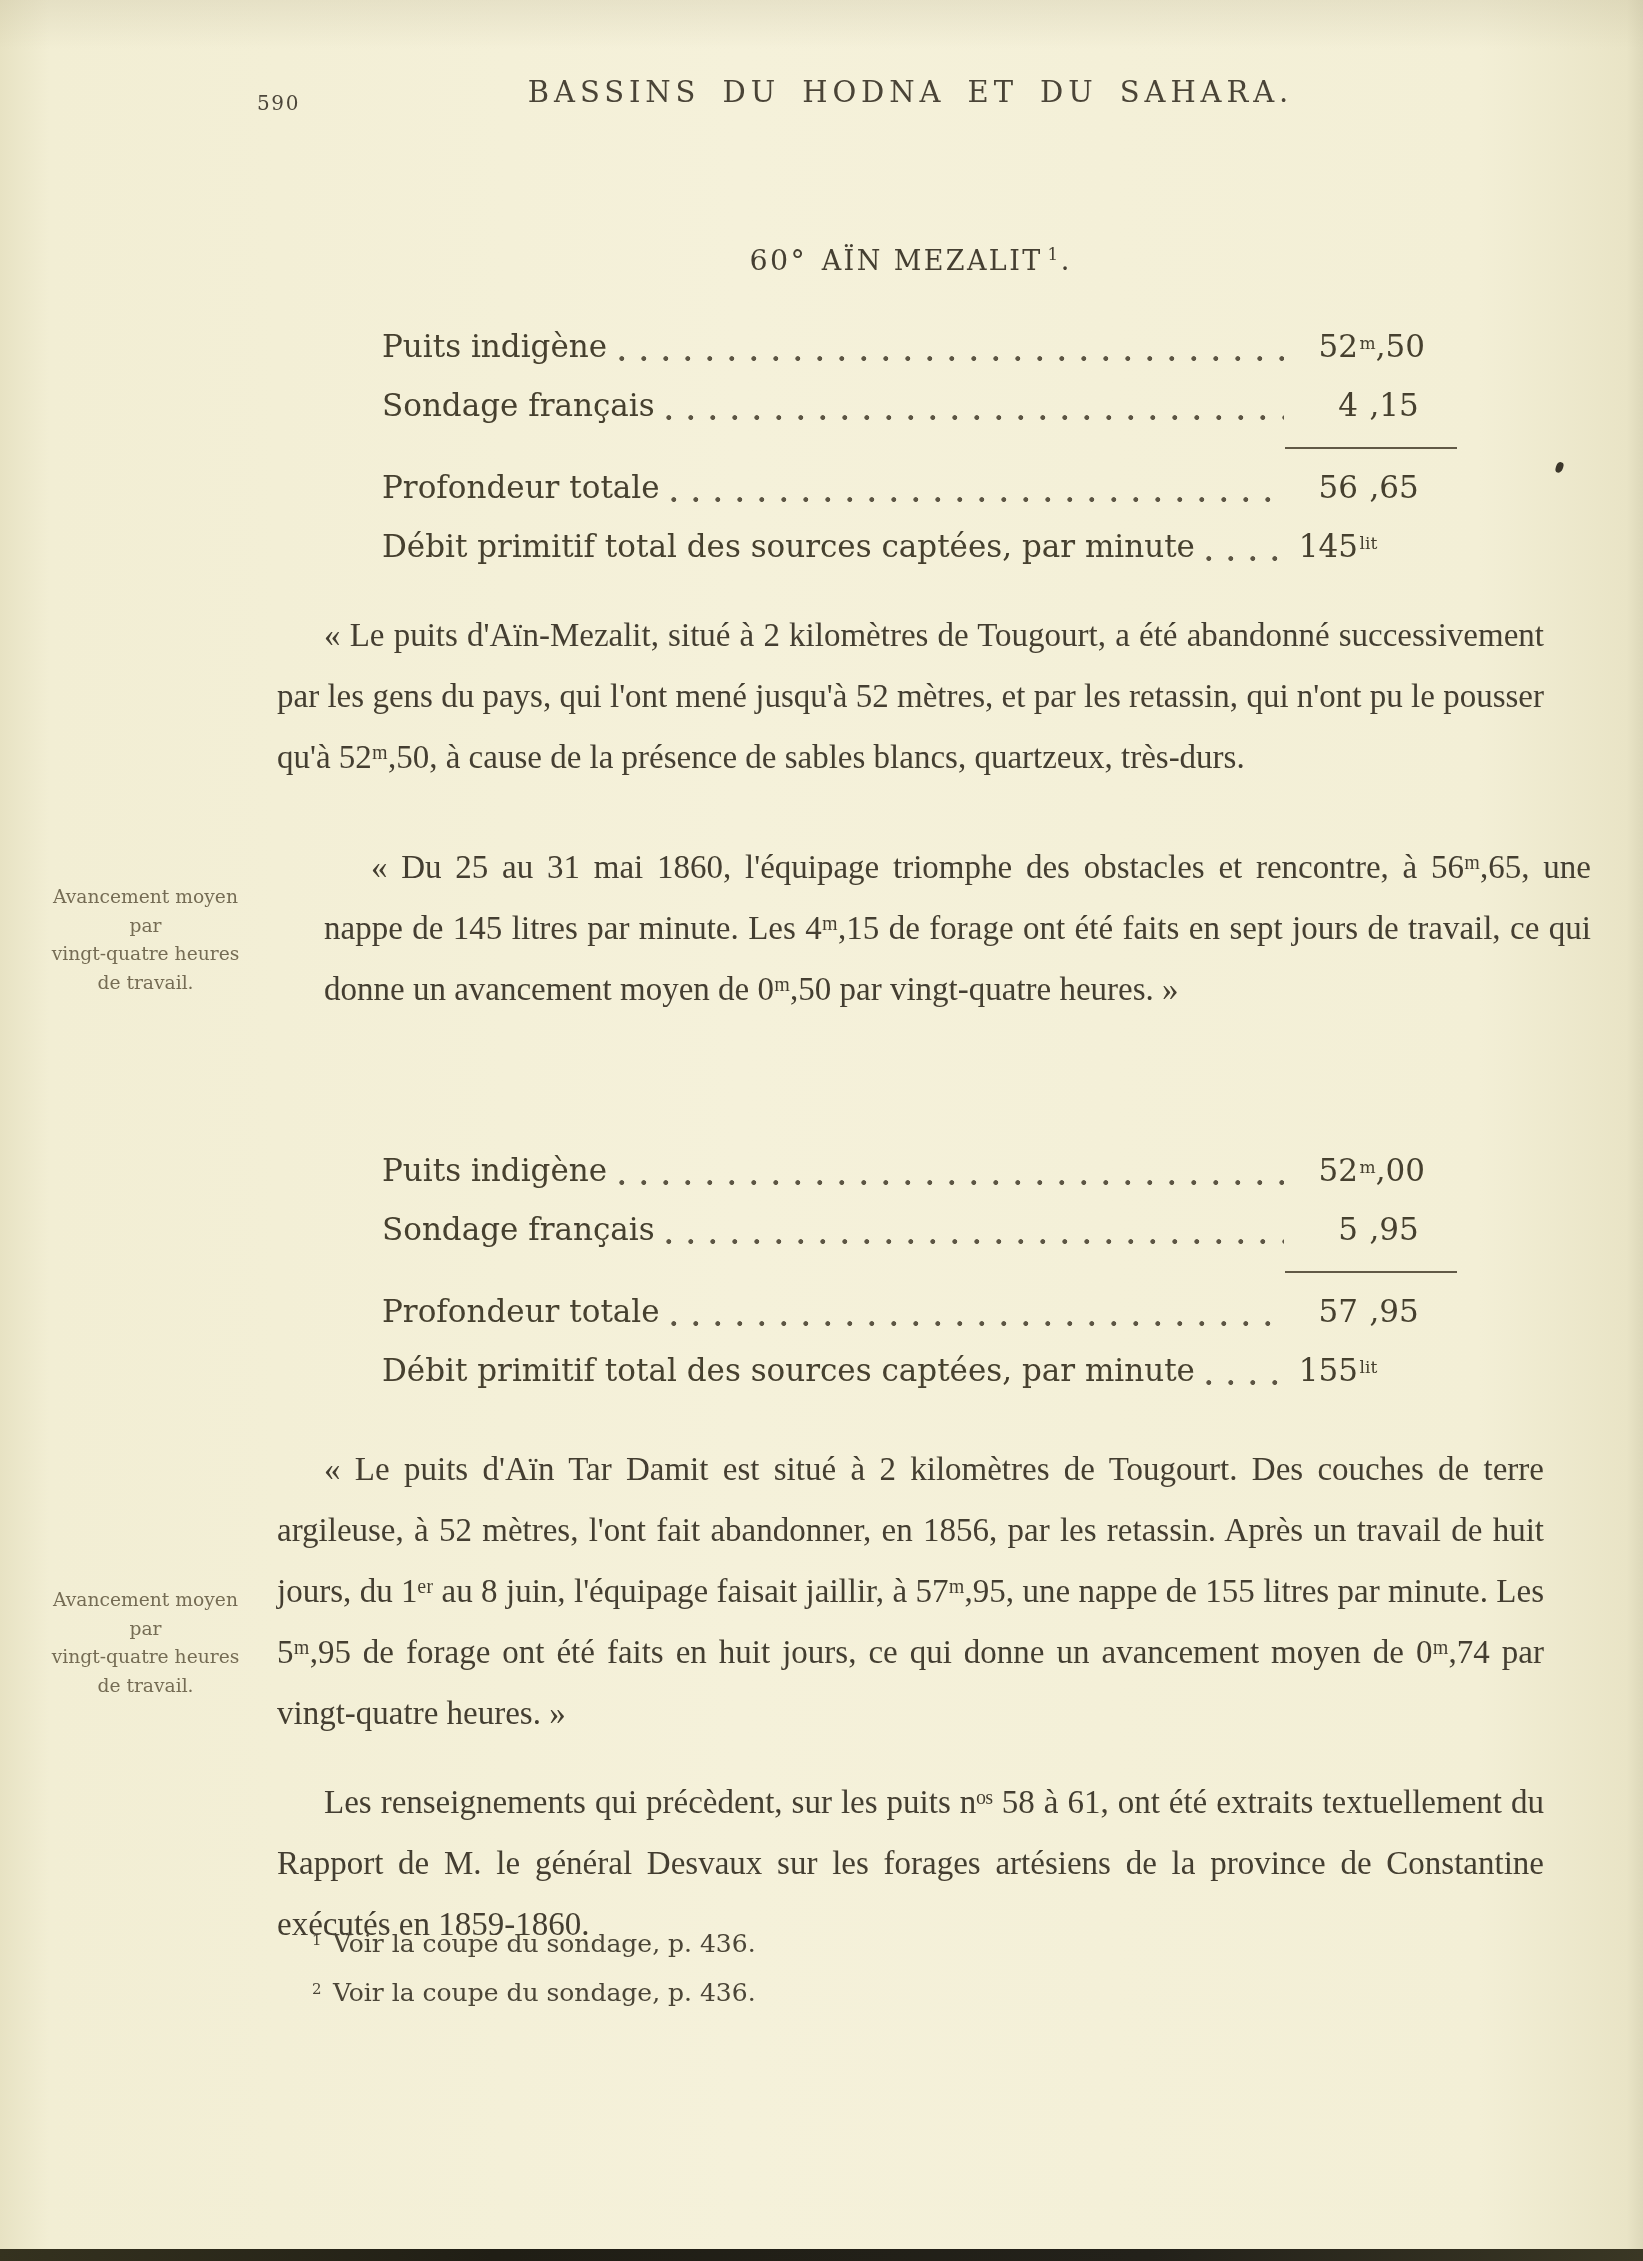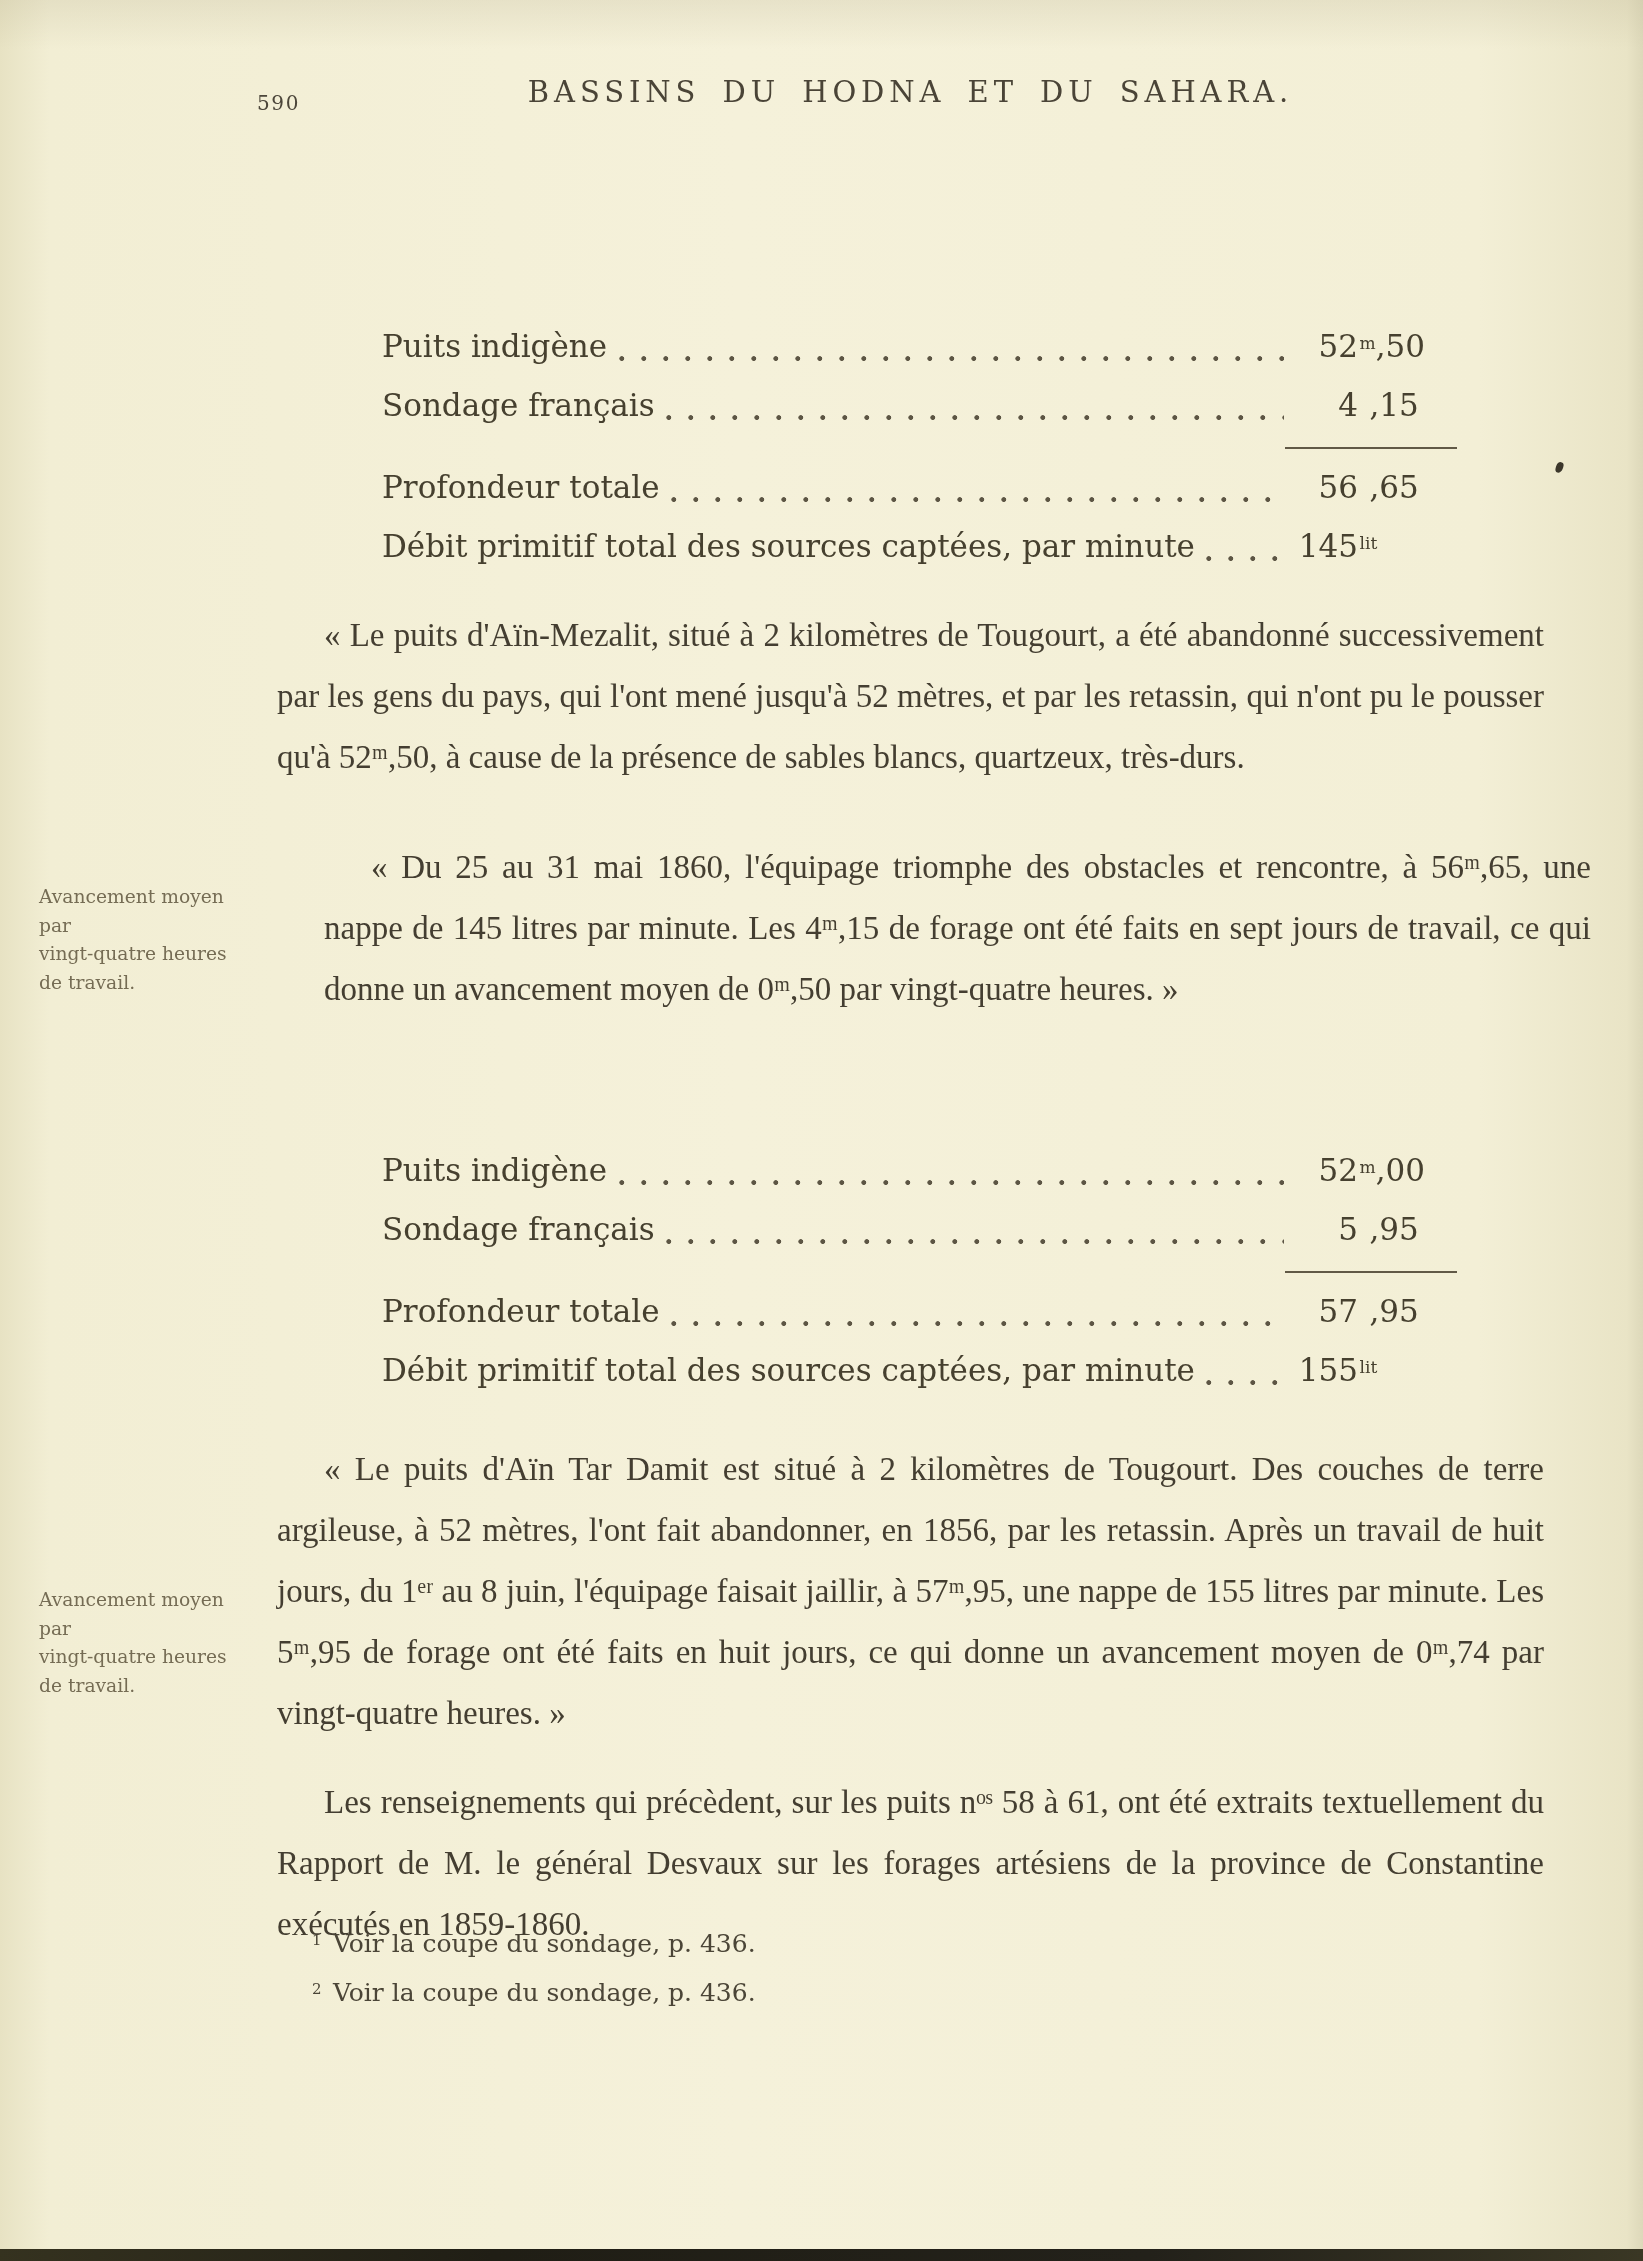--- a/index.html
+++ b/index.html
@@ -64,21 +64,21 @@
     font-size:33px;line-height:61px;text-align:justify;text-indent:47px;
     color:#443e31;
     font-family:Liberation Serif, serif;
   }
   .para-1{top:572px;}
   .para-2{top:804px;margin-left:47px;}
   .para-3{top:1406px;}
   .para-4{top:1739px;}
 
   .margin-note{
-    position:absolute;left:39px;width:213px;text-align:left;
+    position:absolute;left:39px;width:213px;text-align:center;
     font-size:18.7px;line-height:28.5px;color:#756c54;
   }
   .margin-note span{display:block;}
   .note-1{top:883px;}
   .note-2{top:1586px;}
 
   .footnotes{position:absolute;left:312px;top:1929px;font-size:25px;color:#4b4537;}
   .footnote{height:49px;display:flex;align-items:baseline;}
   .footnote sup{font-size:0.6em;transform:translateY(-0.5em);margin-right:11.4px;}
   .bottom-bar{
@@ -87,20 +87,23 @@
   }
 </style>
 </head>
 <body>
 
 <div class="sheet">
 
   <div class="page-number">590</div>
   <div class="running-head">BASSINS DU HODNA ET DU SAHARA.</div>
 
+  <div class="section-heading heading-1">
+    <span class="numero">60°</span><span class="name">AÏN MEZALIT</span><span class="fn-ref">1</span><span>.</span>
+  </div>
 
   <div class="mtable table-1">
     <div class="trow">
       <span class="lbl">Puits indigène</span>
       <span class="dots"></span>
       <span class="val">
           <span class="v-int">52</span>
           <sup>m</sup>
           <span>,50</span>
         </span>

